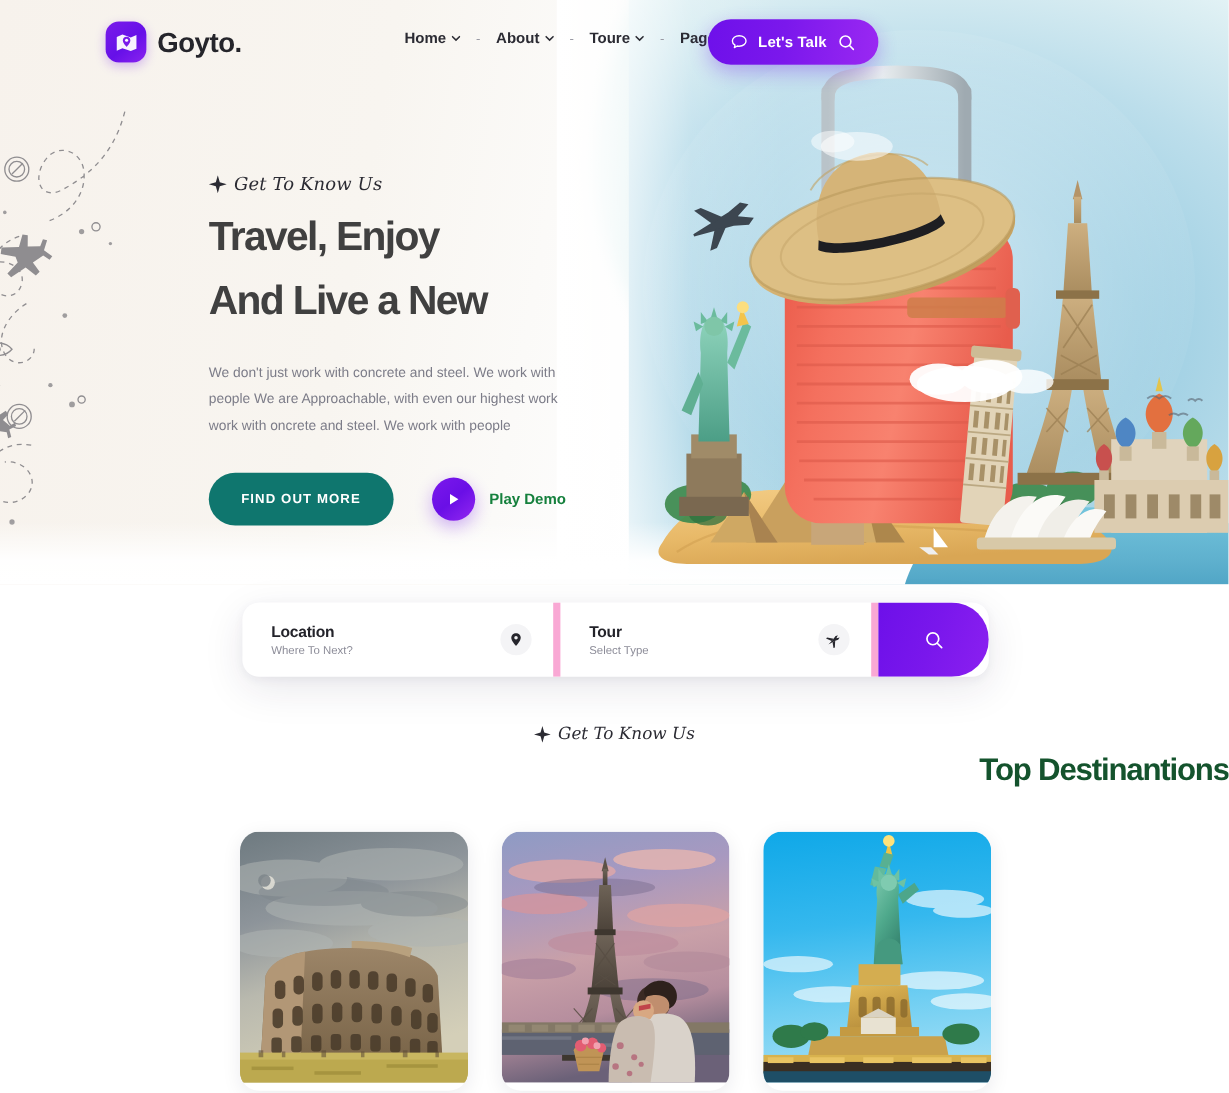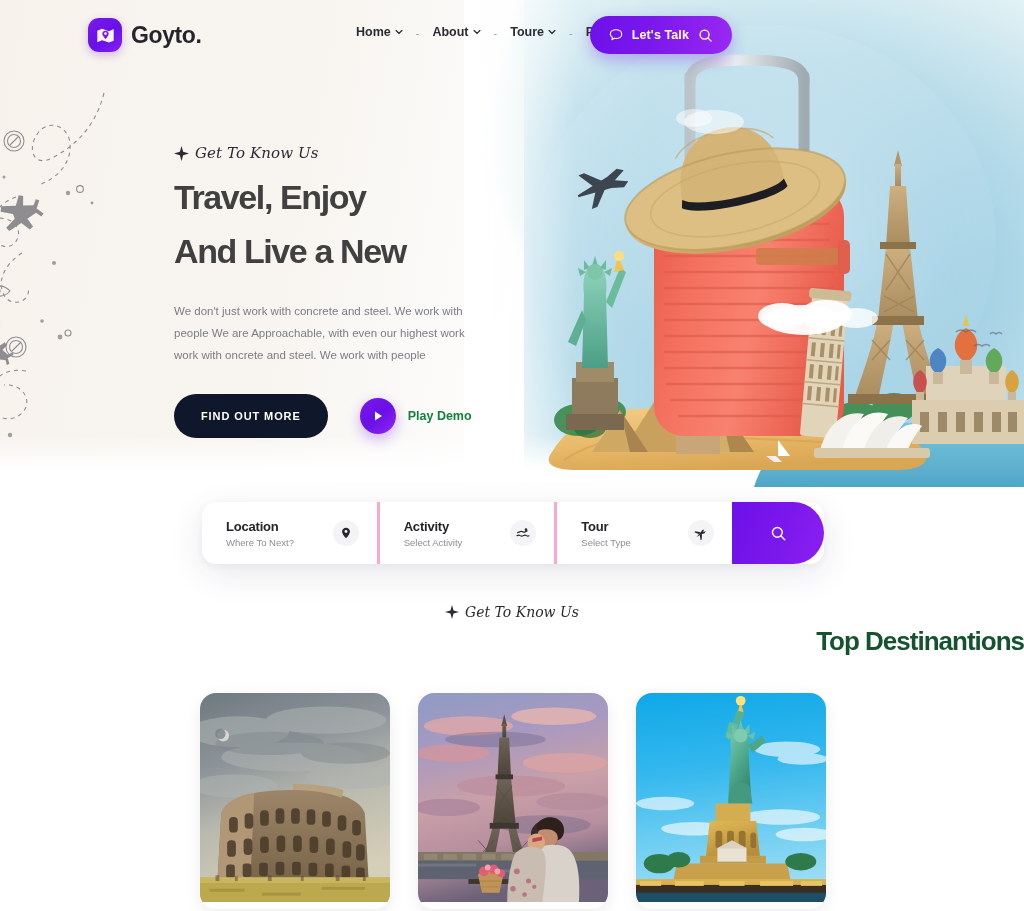--- a/index.html
+++ b/index.html
@@ -122,21 +122,21 @@
   }
   .brand-name {
     font-size: 23px;
     font-weight: bold;
     letter-spacing: -0.4px;
     color: #25252B;
   }
 
   .nav {
     position: absolute;
-    left: 356px; top: 25px;
+    left: 337px; top: 25px;
     display: flex;
     align-items: flex-end;
     gap: 0;
   }
   .nav-item {
     display: inline-flex;
     align-items: center;
     gap: 4px;
     font-size: 12.5px;
     font-weight: bold;
@@ -210,21 +210,21 @@
   .hero-actions {
     display: flex;
     align-items: center;
     gap: 32px;
   }
   .btn-primary {
     height: 44px;
     padding: 0 27px;
     border: none;
     border-radius: 23px;
-    background: #0f172a;
+    background: #0f766e;
     color: #fff;
     font-size: 11px;
     font-weight: bold;
     letter-spacing: 0.9px;
     cursor: pointer;
   }
   .play-group {
     display: flex;
     align-items: center;
     gap: 12px;
@@ -264,21 +264,21 @@
     align-items: stretch;
     z-index: 30;
     overflow: hidden;
   }
   .search-field {
     flex: 1 1 0;
     display: flex;
     align-items: center;
     justify-content: space-between;
     padding: 0 18px 0 24px;
-    border-right: 3px solid #f9a8d4;
+    border-right: 6px solid #f9a8d4;
     cursor: pointer;
   }
   .search-field:nth-child(3) { border-right: none; }
   .sf-text { display: flex; flex-direction: column; gap: 3px; }
   .sf-label {
     font-size: 13px;
     font-weight: bold;
     color: #23232A;
     letter-spacing: -0.2px;
   }
@@ -757,33 +757,20 @@
         <span class="sf-value">Where To Next?</span>
       </span>
       <span class="sf-icon">
         <svg width="12" height="12" viewBox="0 0 14 14">
           <path d="M7 0.8 C 4.4 0.8, 2.4 2.8, 2.4 5.3 C 2.4 8.6, 7 13.2, 7 13.2 C 7 13.2, 11.6 8.6, 11.6 5.3 C 11.6 2.8, 9.6 0.8, 7 0.8 Z" fill="#26262D"></path>
           <circle cx="7" cy="5.2" r="1.7" fill="#F4F4F6"></circle>
         </svg>
       </span>
     </div>
 
-    <div class="search-field">
-      <span class="sf-text">
-        <span class="sf-label">Activity</span>
-        <span class="sf-value">Select Activity</span>
-      </span>
-      <span class="sf-icon">
-        <svg width="14" height="14" viewBox="0 0 16 16">
-          <circle cx="11.4" cy="4.2" r="1.5" fill="#26262D"></circle>
-          <path d="M2 7.6 L6 6 L9.6 7.2 L12.6 5.6" stroke="#26262D" stroke-width="1.4" fill="none" stroke-linecap="round" stroke-linejoin="round"></path>
-          <path d="M1.2 11 q2 -1.4 3.6 0 q1.8 1.4 3.6 0 q1.8 -1.4 3.6 0 q1.4 1.1 2.8 0.2" stroke="#26262D" stroke-width="1.4" fill="none" stroke-linecap="round"></path>
-        </svg>
-      </span>
-    </div>
 
     <div class="search-field">
       <span class="sf-text">
         <span class="sf-label">Tour</span>
         <span class="sf-value">Select Type</span>
       </span>
       <span class="sf-icon">
         <svg width="14" height="14" viewBox="0 0 16 16">
           <g transform="rotate(-38 8 8)" fill="#26262D">
             <path d="M1 8.4 L 7.6 7.4 L 11 6.2 L 13.4 7 L 10.6 8.4 L 13.4 9.8 L 11 10.6 L 7.6 9.4 L 1 8.4 Z"></path>

